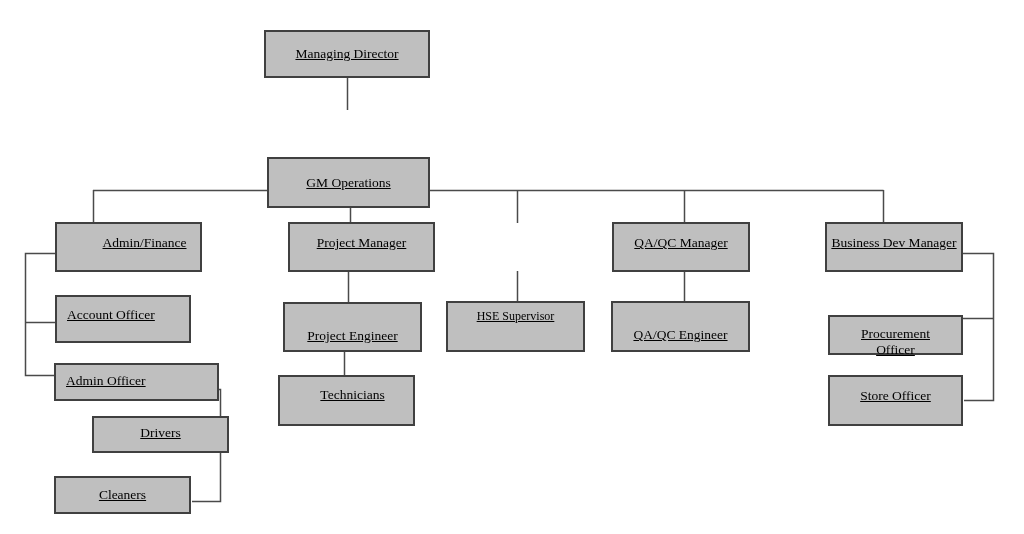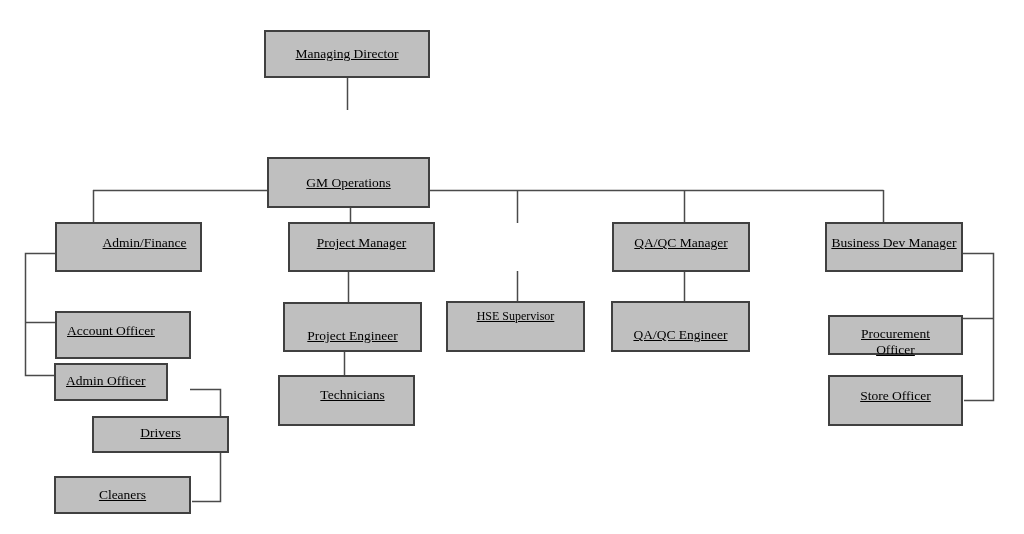--- a/index.html
+++ b/index.html
@@ -40,22 +40,22 @@
     text-decoration: underline;
   }
   
   #n-md   { left:264px; top:30px;  width:166px; height:48px; align-items:center; }
   #n-gm   { left:267px; top:109px; width:163px; height:51px; align-items:center;margin-top:48px; }
   #n-af   { left:55px;  top:222px; width:147px; height:50px; padding-top:11px;padding-left:32px; }
   #n-pm   { left:280px; top:222px; width:147px; height:50px; padding-top:11px;margin-left:8px; }
   #n-hm   { left:446px; top:222px; width:142px; height:50px; padding-top:11px; }
   #n-qm   { left:612px; top:222px; width:138px; height:50px; padding-top:11px; }
   #n-bdm  { left:825px; top:222px; width:138px; height:50px; padding-top:11px; }
-  #n-ao   { left:55px;  top:295px; width:136px; height:48px; justify-content:flex-start; text-align:left; padding:10px 0 0 10px;margin-top:16px; }
-  #n-adm  { left:54px;  top:363px; width:114px; height:38px; justify-content:flex-start; text-align:center; padding:8px 0 0 10px; }
+  #n-ao   { left:55px;  top:295px; width:136px; height:48px; justify-content:flex-start; text-align:left; padding:10px 0 0 10px; }
+  #n-adm  { left:54px;  top:363px; width:165px; height:38px; justify-content:flex-start; text-align:center; padding:8px 0 0 10px; }
   #n-drv  { left:54px;  top:416px; width:137px; height:37px; padding-top:7px;margin-left:38px; }
   #n-cln  { left:54px;  top:476px; width:137px; height:38px; align-items:center; }
   #n-pe   { left:283px; top:302px; width:139px; height:50px; padding-top:24px; }
   #n-tech { left:278px; top:375px; width:137px; height:51px; padding-top:10px;padding-left:12px; }
   #n-hs   { left:446px; top:301px; width:139px; height:51px; padding-top:7px; font-size:12px; }
   #n-qe   { left:611px; top:301px; width:139px; height:51px; padding-top:24px;text-align:right; }
   #n-po   { left:828px; top:315px; width:135px; height:40px; padding:9px 26px 7px 26px; }
   #n-so   { left:828px; top:375px; width:135px; height:51px; padding-top:11px; }
 </style>
 </head>

